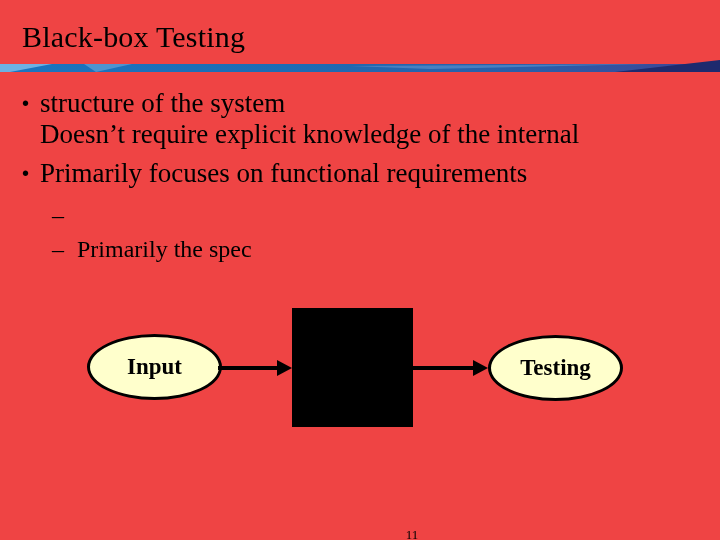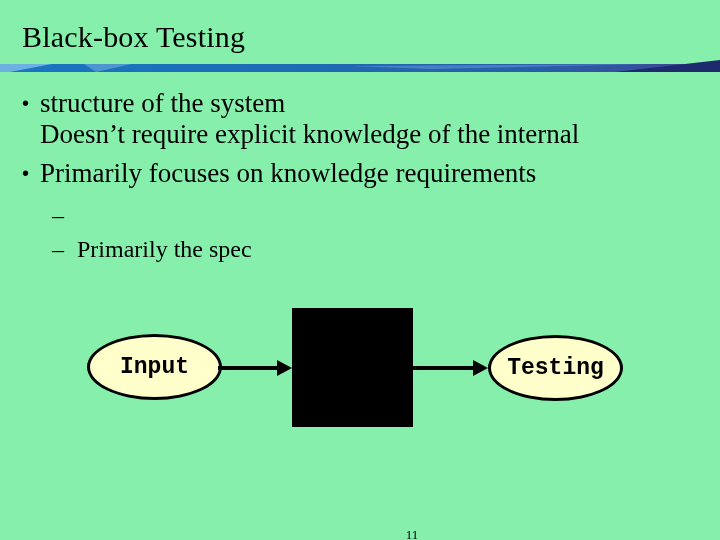--- a/index.html
+++ b/index.html
@@ -1,17 +1,17 @@
 <!DOCTYPE html>
 <html><head>
 <meta charset="utf-8">
 <style>
   html,body{margin:0;padding:0;background:#888;}
   .slide{
-    position:relative;width:720px;height:540px;background:#86efac;
+    position:relative;width:720px;height:540px;background:#ef4444;
     overflow:hidden;font-family:"Liberation Serif", serif;color:#000;
   }
   .title{
     position:absolute;left:22px;top:20px;font-size:30px;line-height:34px;
     font-weight:400;letter-spacing:0.2px;
   }
   .accent-bar{position:absolute;left:0;top:58px;width:720px;height:16px;}
   .bullet{position:absolute;left:22px;display:flex;}
   .bullet .marker{
     width:18px;flex:0 0 18px;font-size:20px;line-height:31px;
@@ -19,21 +19,21 @@
   }
   .bullet .lines{font-size:27px;line-height:31px;}
   .bullet-1{top:88px;}
   .bullet-2{top:158px;}
   .subbullets{position:absolute;left:52px;top:198px;}
   .subbullet{display:flex;font-size:24px;line-height:34px;}
   .subbullet .dash{width:25px;flex:0 0 25px;}
   .node{
     position:absolute;background:#FFFFCC;border:3px solid #000;border-radius:50%;
     display:flex;align-items:center;justify-content:center;
-    font-family:Liberation Mono, monospace;font-weight:bold;font-size:23px;
+    font-family:Liberation Serif, serif;font-weight:bold;font-size:23px;
     box-sizing:border-box;
   }
   .node-input{left:87px;top:334px;width:135px;height:66px;}
   .node-output{left:488px;top:335px;width:135px;height:66px;}
   .blackbox{position:absolute;left:292px;top:308px;width:121px;height:119px;background:#000;}
   .arrow-line{position:absolute;top:366px;height:4px;background:#000;}
   .arrow-line.a1{left:218px;width:60px;}
   .arrow-line.a2{left:411px;width:63px;}
   .arrow-head{
     position:absolute;top:360px;width:0;height:0;
@@ -75,21 +75,21 @@
     <span class="marker">•</span>
     <div class="lines">
       <div>structure of the system</div>
       <div>Doesn’t require explicit knowledge of the internal</div>
     </div>
   </div>
 
   <div class="bullet bullet-2">
     <span class="marker">•</span>
     <div class="lines">
-      <div>Primarily focuses on knowledge requirements</div>
+      <div>Primarily focuses on functional requirements</div>
     </div>
   </div>
 
   <div class="subbullets">
     <div class="subbullet">
       <span class="dash">–</span>
     </div>
     <div class="subbullet">
       <span class="dash">–</span>
       <span>Primarily the spec</span>

